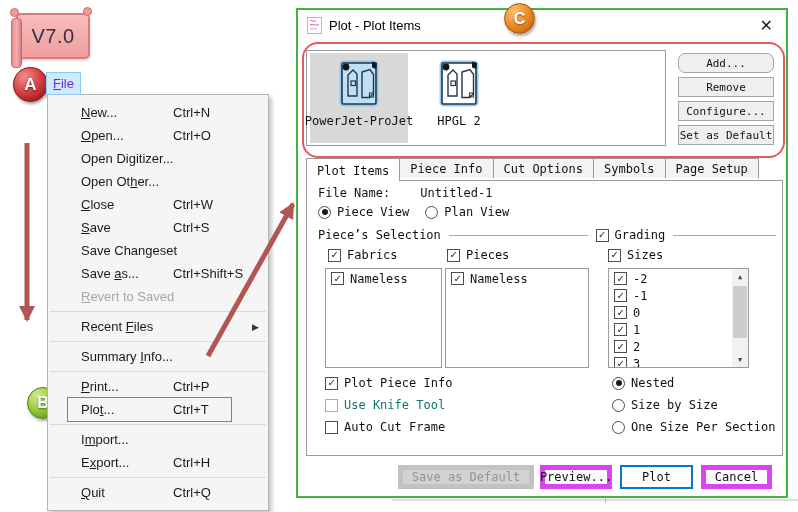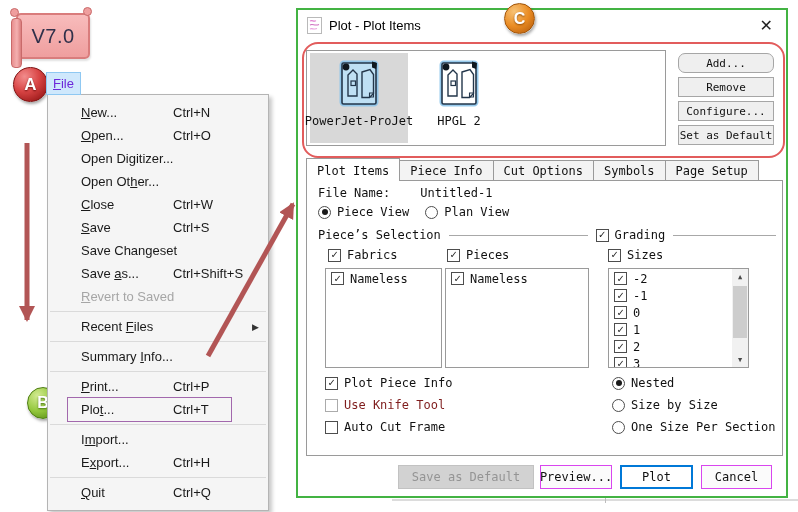--- a/index.html
+++ b/index.html
@@ -82,21 +82,21 @@
   .printer-tile{position:absolute;top:2px;width:98px;height:90px;display:flex;flex-direction:column;align-items:center;}
   .printer-tile.selected{background:#d8d8d8;}
   .printer-tile .plabel{margin-top:2px;font-size:12px;white-space:nowrap;text-align:center;}
   .side-btn{
     position:absolute;left:380px;width:96px;height:20px;box-sizing:border-box;
     background:#efefef;border:1px solid #a6a6a6;
     display:flex;align-items:center;justify-content:center;
     font-size:11px;white-space:nowrap;
   }
   
-  .tabbar{position:absolute;left:8px;top:148px;display:flex;align-items:center;height:23px;z-index:2;}
+  .tabbar{position:absolute;left:8px;top:148px;display:flex;align-items:flex-start;height:23px;z-index:2;}
   .tab{
     box-sizing:border-box;height:20px;padding:3px 10px 0 10px;
     background:#f3f3f3;border:1px solid #9a9a9a;border-bottom:none;margin-right:-1px;
     font-size:12px;white-space:nowrap;
   }
   .tab.active{background:#fff;height:23px;padding-top:5px;position:relative;z-index:3;}
   .panel{
     position:absolute;left:8px;top:170px;width:477px;height:276px;box-sizing:border-box;
     background:#fff;border:1px solid #9a9a9a;z-index:1;
   }
@@ -104,33 +104,33 @@
   .row{display:flex;align-items:center;white-space:nowrap;}
   
   .cb{width:13px;height:13px;box-sizing:border-box;border:1px solid #4d4d4d;background:#fff;
       display:inline-flex;align-items:center;justify-content:center;flex:0 0 13px;}
   .cb .mark{font-size:11px;line-height:11px;color:#222;margin-top:-1px;}
   .cb.disabled{border-color:#ababab;}
   .rb{width:13px;height:13px;box-sizing:border-box;border:1px solid #4d4d4d;border-radius:50%;background:#fff;
       display:inline-flex;align-items:center;justify-content:center;flex:0 0 13px;}
   .rb .dot{width:6px;height:6px;border-radius:50%;background:#1a1a1a;}
   .lbl{margin-left:6px;}
-  .lbl.disabled{color:#7f1d1d;}
+  .lbl.disabled{color:#0f766e;}
   .hline{border-top:1px solid #a8a8a8;height:0;}
   .listbox{position:absolute;box-sizing:border-box;border:1px solid #9a9a9a;background:#fff;overflow:hidden;}
   .list-item{display:flex;align-items:center;padding:2px 0 0 5px;height:15px;white-space:nowrap;}
   
   .sbar{position:absolute;right:0;top:0;bottom:0;width:16px;background:#f1f1f1;}
   .sbtn{position:absolute;left:0;width:16px;height:15px;display:flex;align-items:center;justify-content:center;font-size:7px;color:#4a4a4a;}
   .sbtn.up{top:0;} .sbtn.down{bottom:0;}
   .sthumb{position:absolute;left:1px;width:14px;top:17px;height:52px;background:#cdcdcd;}
   
   .fbtn{
     position:absolute;top:455px;height:24px;box-sizing:border-box;
-    background:#fbfbfb;border:1px solid #d946ef;
+    background:#fbfbfb;border:5px solid #d946ef;
     display:flex;align-items:center;justify-content:center;font-size:12px;white-space:nowrap;
   }
   .fbtn.disabled{background:#d2d2d2;border-color:#c2c2c2;color:#949494;}
   .fbtn.primary{border:2px solid #0078d7;background:#fff;}
   .bg-line{position:absolute;left:392px;top:499px;width:406px;height:2px;background:#dcdcdc;}
   .bg-line-tick{position:absolute;left:605px;top:498px;width:1px;height:5px;background:#bdbdbd;}
 </style>
 </head>
 <body>
 

